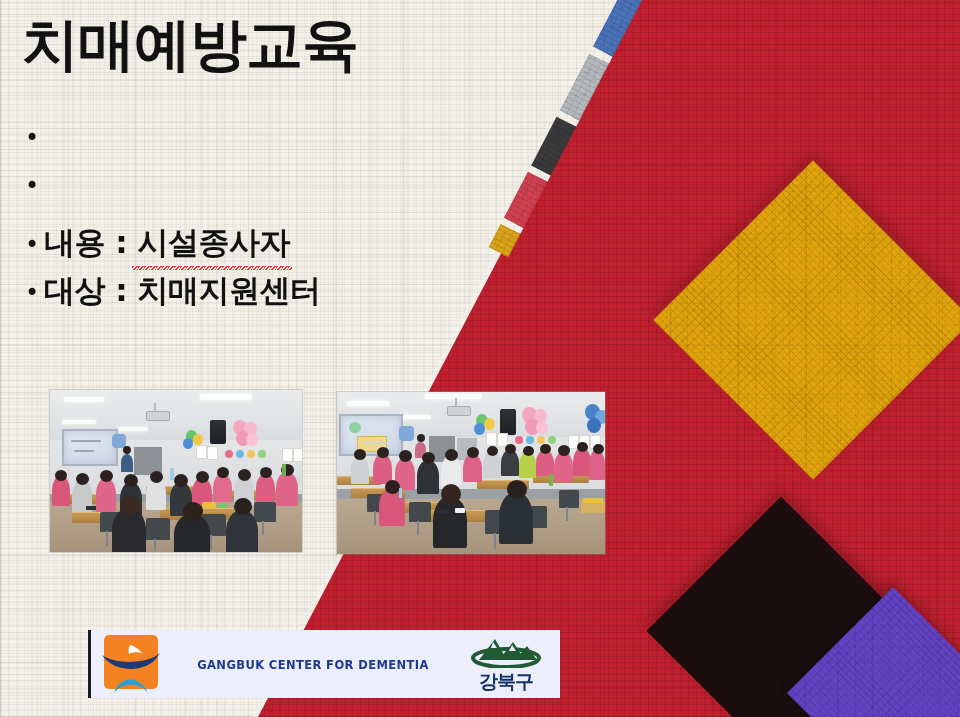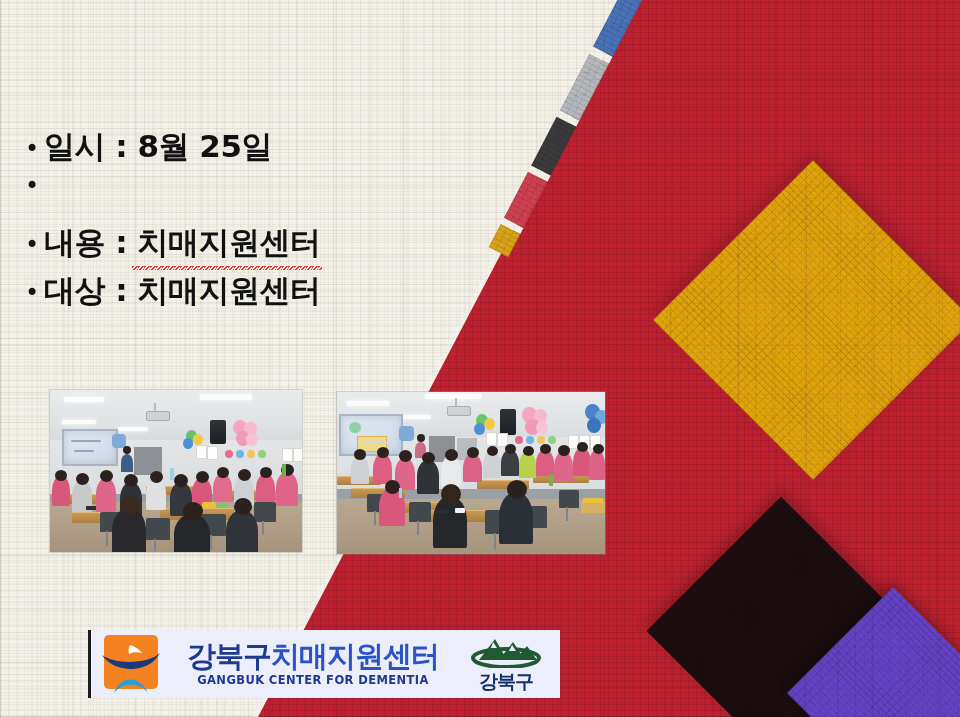--- a/index.html
+++ b/index.html
@@ -276,32 +276,32 @@
     </div>
     <div class="gap" style="height:7px;"></div>
     <div class="seg" style="height:26px;background:#d9a318;">
       <div class="seg-grain"></div>
     </div>
   </div>
 
   <div class="texture"></div>
   <div class="texture2"></div>
 
+  <div class="title">치매예방교육</div>
 
   <div class="bullets">
     <div class="bullet">
       <span class="dot">•</span>
-      <span class="txt">일시 : 8월 25일</span>
     </div>
     <div class="bullet">
       <span class="dot">•</span>
     </div>
     <div class="bullet">
       <span class="dot">•</span>
-      <span class="txt squiggle">내용 : 치매지원센터</span>
+      <span class="txt squiggle">내용 : 시설종사자</span>
     </div>
     <div class="bullet">
       <span class="dot">•</span>
       <span class="txt">대상 : 치매지원센터</span>
     </div>
   </div>
 
   <div class="photo" style="left:50px;top:390px;width:252px;height:162px;">
     <div class="ph-inner">
       <div class="ceiling"></div>
@@ -511,23 +511,20 @@
     <div class="logo-mark">
       <div class="logo-orange"></div>
       <svg width="62" height="62" viewBox="0 0 62 62" style="position:absolute;left:0;top:0;">
         <path d="M30 12 C 34 13, 39 16, 42 20 C 37 19, 33 19, 29 21 C 28 17, 29 14, 30 12 Z" fill="#ffffff"></path>
         <path d="M2 22 C 14 40, 48 42, 60 20 C 48 31, 16 32, 2 22 Z" fill="#1a3a7a"></path>
         <path d="M14 60 C 20 42, 40 42, 48 60 C 40 49, 22 49, 14 60 Z" fill="#2b9fd4"></path>
       </svg>
     </div>
 
     <div class="logo-words">
-      <div class="logo-kr">
-        <span>강북구</span><span class="b2">치매지원센터</span>
-      </div>
       <div class="logo-en">GANGBUK CENTER FOR DEMENTIA</div>
     </div>
 
     <div class="logo-gangbuk">
       <div class="gb-mark">
         <svg width="74" height="34" viewBox="0 0 74 34">
           <ellipse cx="37" cy="24" rx="33" ry="9" fill="none" stroke="#1f5a33" stroke-width="4"></ellipse>
           <path d="M10 26 L26 5 L38 26 Z" fill="#1f5a33"></path>
           <path d="M30 26 L44 8 L56 26 Z" fill="#1f5a33"></path>
           <path d="M46 26 L58 12 L68 26 Z" fill="#1f5a33"></path>

